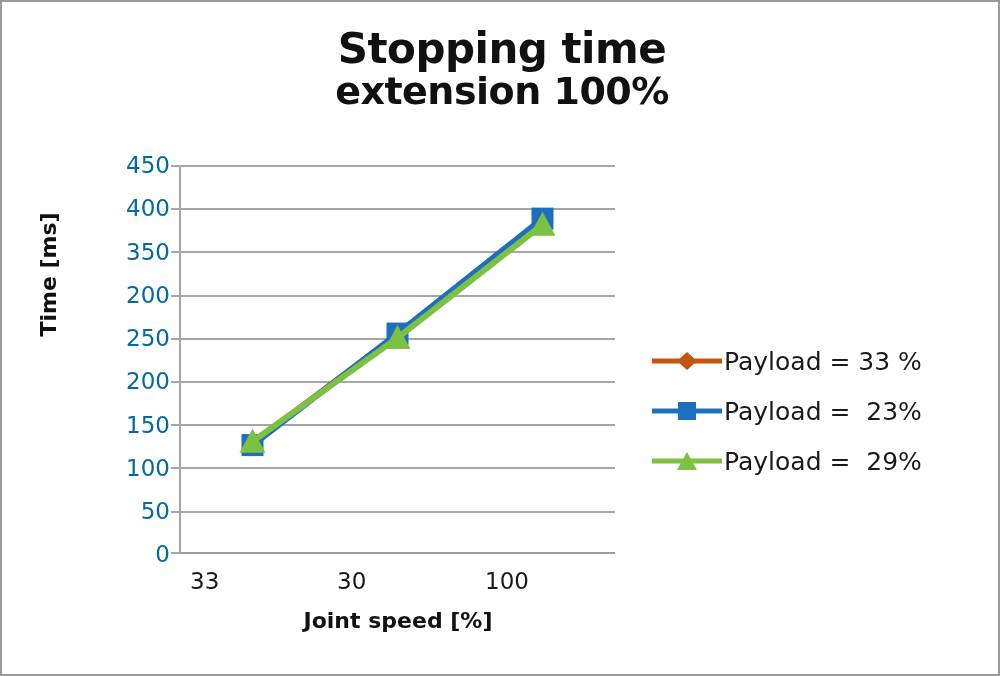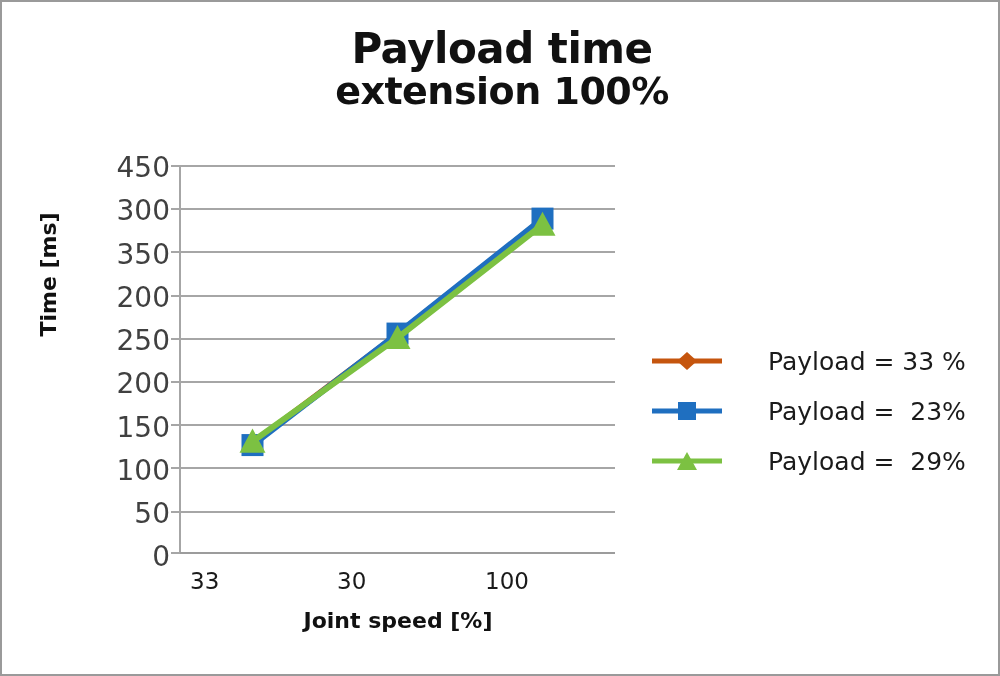--- a/index.html
+++ b/index.html
@@ -100,22 +100,22 @@
     height: 389px;
     background: #a6a6a6;
   }
 
   
   .ytick {
     position: absolute;
     right: 0;
     width: 72px;
     text-align: right;
-    font-size: 28px;
-    color: #404040;
+    font-size: 23px;
+    color: #0369a1;
     line-height: 1;
   }
   .yticks-wrap {
     position: absolute;
     left: 86px;
     top: 163px;
     width: 82px;
     height: 389px;
   }
   .xtick {
@@ -157,38 +157,37 @@
   }
   .legend-key svg {
     position: absolute;
     left: 0;
     top: 0;
   }
   .legend-text {
     font-size: 25px;
     color: #1a1a1a;
     white-space: pre;
-    margin-left: 44px;
   }
 </style>
 </head>
 <body>
 
 <div id="shot">
 
   <div class="chart-title">
-    <span class="line1">Payload time</span>
+    <span class="line1">Stopping time</span>
     <span class="line2">extension 100%</span>
   </div>
 
   <div class="ylabel">Time [ms]</div>
 
   <div class="yticks-wrap">
     <div class="ytick" style="top:-11px">450</div>
-    <div class="ytick" style="top:32px">300</div>
+    <div class="ytick" style="top:32px">400</div>
     <div class="ytick" style="top:76px">350</div>
     <div class="ytick" style="top:119px">200</div>
     <div class="ytick" style="top:162px">250</div>
     <div class="ytick" style="top:205px">200</div>
     <div class="ytick" style="top:249px">150</div>
     <div class="ytick" style="top:292px">100</div>
     <div class="ytick" style="top:335px">50</div>
     <div class="ytick" style="top:378px">0</div>
   </div>
 

